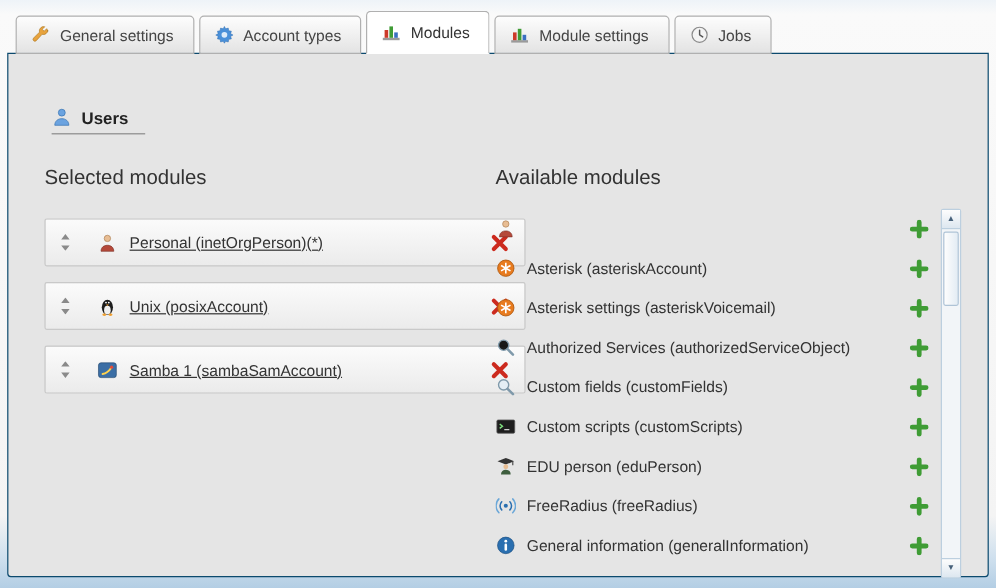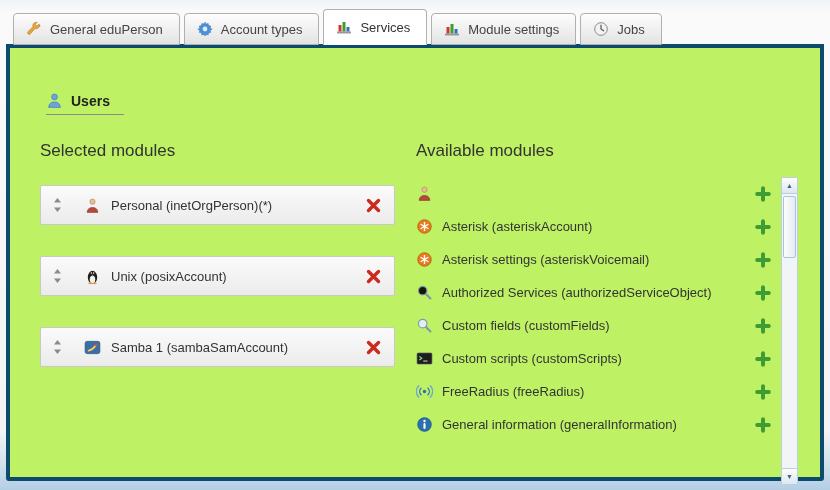--- a/index.html
+++ b/index.html
@@ -24,42 +24,42 @@
   .tab.active {
     background: #fff;
     border-bottom-color: #fff;
     padding-top: 9px; padding-bottom: 9px;
     z-index: 3; color: #333;
   }
   .ticon { display: inline-flex; width: 16px; height: 16px; flex: 0 0 16px; }
   .ticon svg { width: 16px; height: 16px; }
   
   .panel {
-    margin: 0 6px; background: #bef264;
-    border: 4px solid #0c4a6e; border-radius: 0 0 3px 3px;
+    margin: 0 6px; background: #e5e5e5;
+    border: 1px solid #0c4a6e; border-radius: 0 0 3px 3px;
     height: 437px; position: relative; z-index: 1;
   }
   .panel-inner { padding: 44px 22px 0 30px; }
   .heading {
     display: inline-flex; align-items: center; gap: 8px;
     font-weight: bold; font-size: 14px; color: #222;
     border-bottom: 1px solid #8a8a8a; padding: 0 14px 5px 0; margin-left: 6px;
   }
   .heading svg { width: 17px; height: 17px; }
   .columns { display: flex; margin-top: 26px; }
   .col-title { font-size: 17px; color: #333; }
   
   .col-left { width: 362px; flex: 0 0 362px; }
   .sel-list { margin-top: 24px; }
   .sel-row {
-    width: 355px; height: 40px;
+    width: 401px; height: 40px;
     border: 1px solid #c9c9c9; border-radius: 2px;
     background: linear-gradient(#fbfbfb, #ebebeb);
     display: flex; align-items: center;
-    padding: 0 12px; margin-bottom: 31px; cursor: move;
+    padding: 0 12px; margin-bottom: 13px; cursor: move; text-decoration: underline;
   }
   .handle { display: inline-flex; width: 9px; height: 14px; cursor: ns-resize; }
   .sel-row .micon { margin-left: 22px; }
   .micon { display: inline-flex; width: 17px; height: 17px; flex: 0 0 17px; }
   .micon svg { width: 17px; height: 17px; }
   .sel-label { margin-left: 10px; color: #333; }
   .del-btn { margin-left: auto; display: inline-flex; width: 17px; height: 17px; cursor: pointer; }
   
   .col-right { flex: 1; margin-left: 14px; min-width: 0; }
   .avail-wrap { display: flex; margin-top: 16px; height: 308px; }
@@ -90,21 +90,21 @@
 <body>
 
 <div class="tabbar">
 
   <div class="tab">
     <span class="ticon">
       <svg viewBox="0 0 16 16">
           <path d="M13.8 4.2a3.6 3.6 0 0 1-4.7 3.4L4.2 12.9a1.55 1.55 0 0 1-2.2-2.2L6.9 5.8A3.6 3.6 0 0 1 11.3 1.3L9.2 3.4l1.6 1.6 2.1-2.1c.5.6.9 1.4.9 2.3z" fill="#e8a33d" stroke="#a9751f" stroke-width="0.5"></path>
         </svg>
     </span>
-    <span>General eduPerson</span>
+    <span>General settings</span>
   </div>
 
   <div class="tab">
     <span class="ticon">
       <svg viewBox="0 0 16 16">
           <path fill="#4a90d9" stroke="#2d6cb0" stroke-width="0.4" d="M8 1l1 2 2.2-.6.4 2.2 2.2.4-.6 2.2 2 1-2 1 .6 2.2-2.2.4-.4 2.2L9 13.4 8 15l-1-1.6-2.2.6-.4-2.2-2.2-.4.6-2.2-2-1 2-1-.6-2.2 2.2-.4.4-2.2L7 3z"></path>
           <circle cx="8" cy="8" r="2.4" fill="#dcebfa"></circle>
         </svg>
     </span>
     <span>Account types</span>
@@ -112,21 +112,21 @@
 
   <div class="tab active">
     <span class="ticon">
       <svg viewBox="0 0 16 16">
           <rect x="1" y="12.5" width="14" height="2" fill="#9a9a9a"></rect>
           <rect x="2.5" y="6" width="3" height="6.5" fill="#cc3a2a"></rect>
           <rect x="6.5" y="3" width="3" height="9.5" fill="#3f9c35"></rect>
           <rect x="10.5" y="8" width="3" height="4.5" fill="#3a6fc0"></rect>
         </svg>
     </span>
-    <span>Services</span>
+    <span>Modules</span>
   </div>
 
   <div class="tab">
     <span class="ticon">
       <svg viewBox="0 0 16 16">
           <rect x="1" y="12.5" width="14" height="2" fill="#9a9a9a"></rect>
           <rect x="2.5" y="6" width="3" height="6.5" fill="#cc3a2a"></rect>
           <rect x="6.5" y="3" width="3" height="9.5" fill="#3f9c35"></rect>
           <rect x="10.5" y="8" width="3" height="4.5" fill="#3a6fc0"></rect>
         </svg>
@@ -321,20 +321,36 @@
                   </svg>
               </span>
               <span>Custom scripts (customScripts)</span>
               <span class="add-btn">
                 <svg viewBox="0 0 16 16">
                     <path d="M8 2.2v11.6M2.2 8h11.6" stroke="#3f9c35" stroke-width="4" stroke-linecap="round"></path>
                   </svg>
               </span>
             </div>
 
+            <div class="avail-row">
+              <span class="micon">
+                <svg viewBox="0 0 16 16">
+                    <path d="M8 1.5l6.5 2.6L8 6.7 1.5 4.1z" fill="#333"></path>
+                    <path d="M13.5 4.6v2.6" stroke="#333" stroke-width="0.8"></path>
+                    <circle cx="8" cy="8.4" r="1.9" fill="#e8bd93"></circle>
+                    <path d="M4.2 14.5c0-2.5 1.7-3.8 3.8-3.8s3.8 1.3 3.8 3.8z" fill="#3e5e3e"></path>
+                  </svg>
+              </span>
+              <span>EDU person (eduPerson)</span>
+              <span class="add-btn">
+                <svg viewBox="0 0 16 16">
+                    <path d="M8 2.2v11.6M2.2 8h11.6" stroke="#3f9c35" stroke-width="4" stroke-linecap="round"></path>
+                  </svg>
+              </span>
+            </div>
 
             <div class="avail-row">
               <span class="micon">
                 <svg viewBox="0 0 16 16">
                     <circle cx="8" cy="8" r="1.6" fill="#2a6fb0"></circle>
                     <path d="M4.8 4.8a4.6 4.6 0 0 0 0 6.4M11.2 4.8a4.6 4.6 0 0 1 0 6.4" stroke="#2a6fb0" fill="none" stroke-width="1.2" stroke-linecap="round"></path>
                     <path d="M2.6 2.6a7.6 7.6 0 0 0 0 10.8M13.4 2.6a7.6 7.6 0 0 1 0 10.8" stroke="#6aa7d8" fill="none" stroke-width="1.2" stroke-linecap="round"></path>
                   </svg>
               </span>
               <span>FreeRadius (freeRadius)</span>

